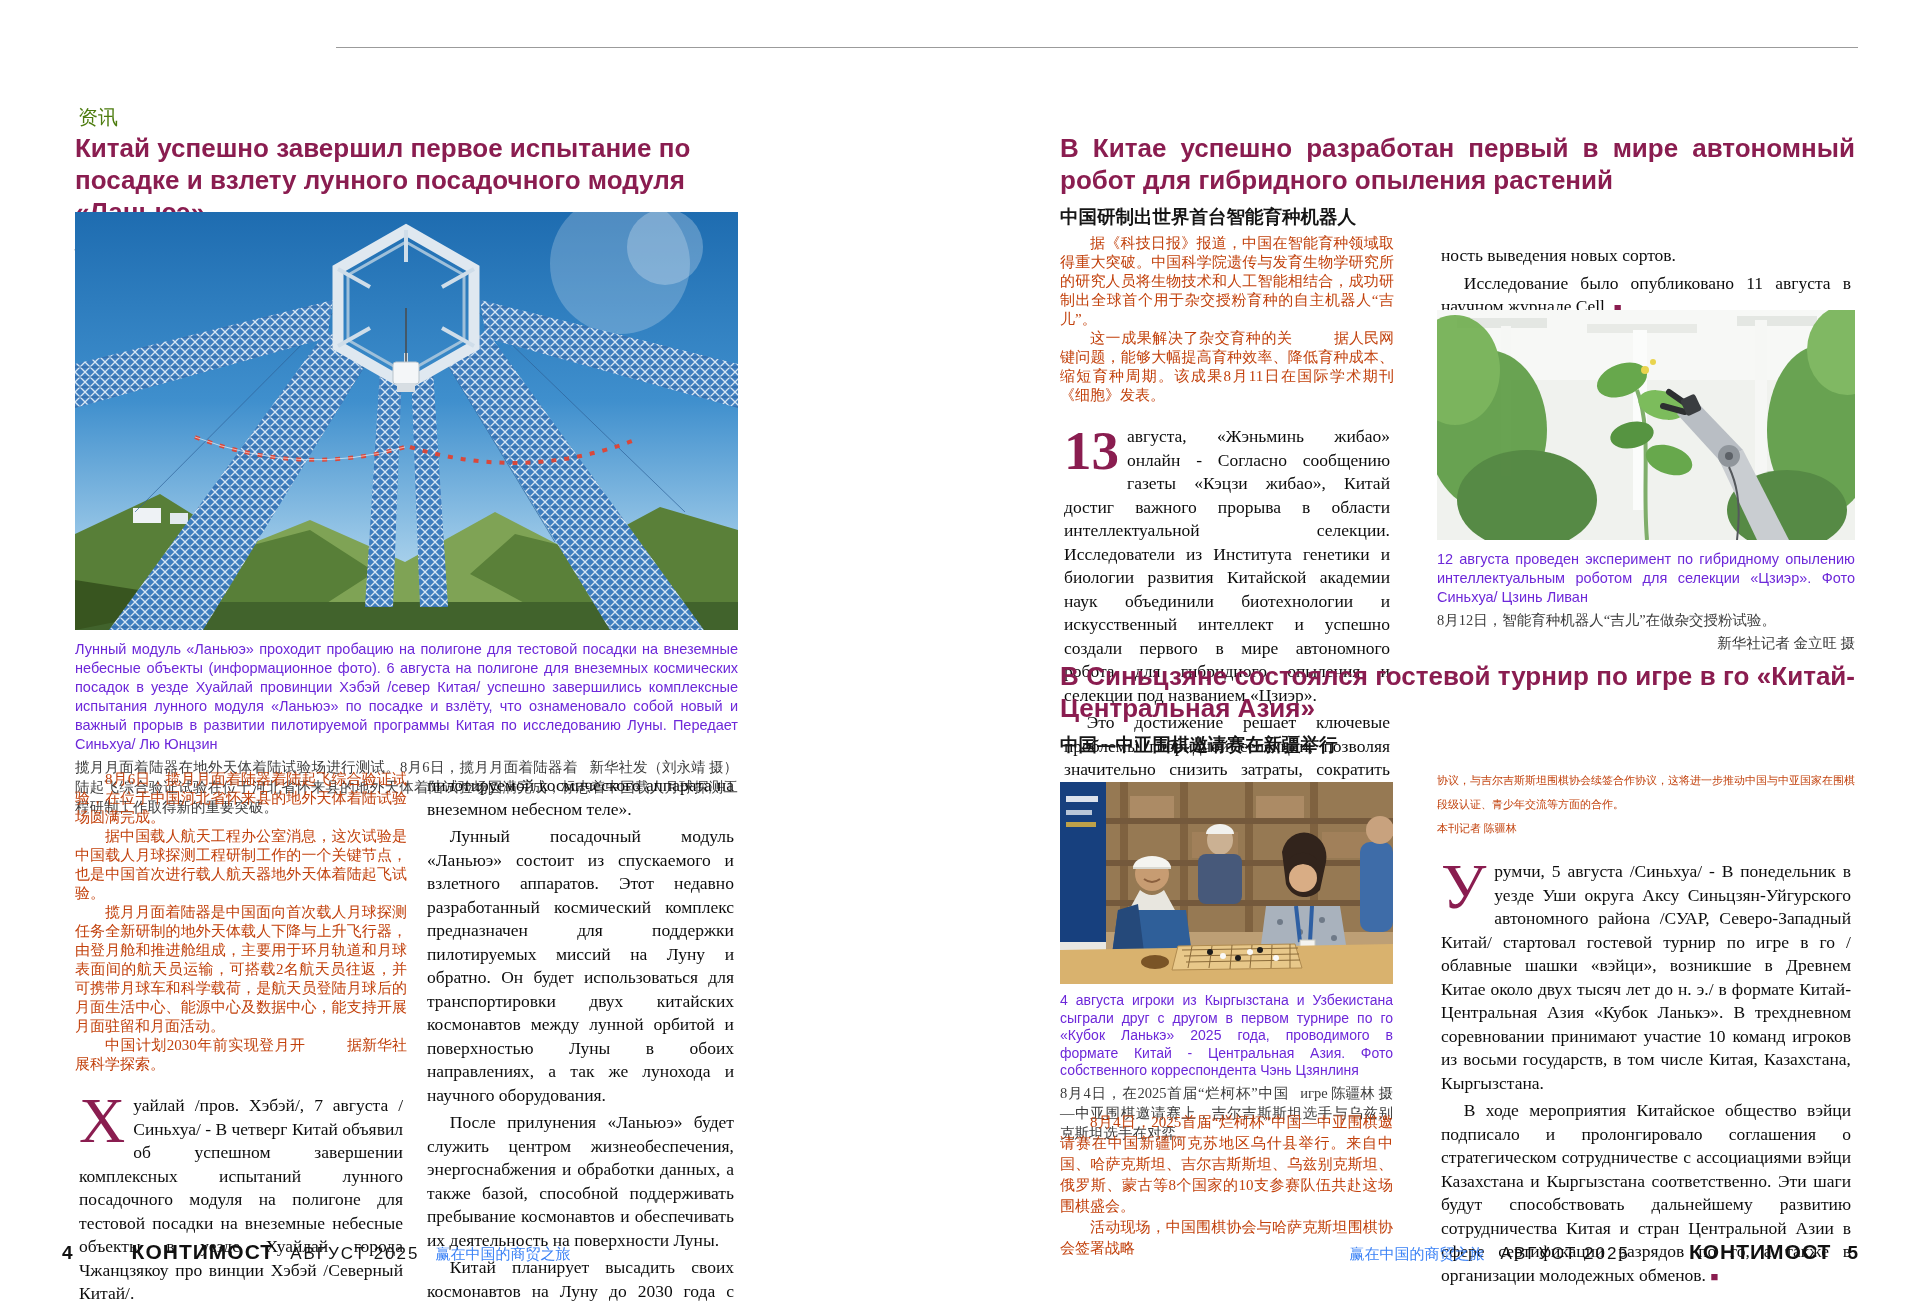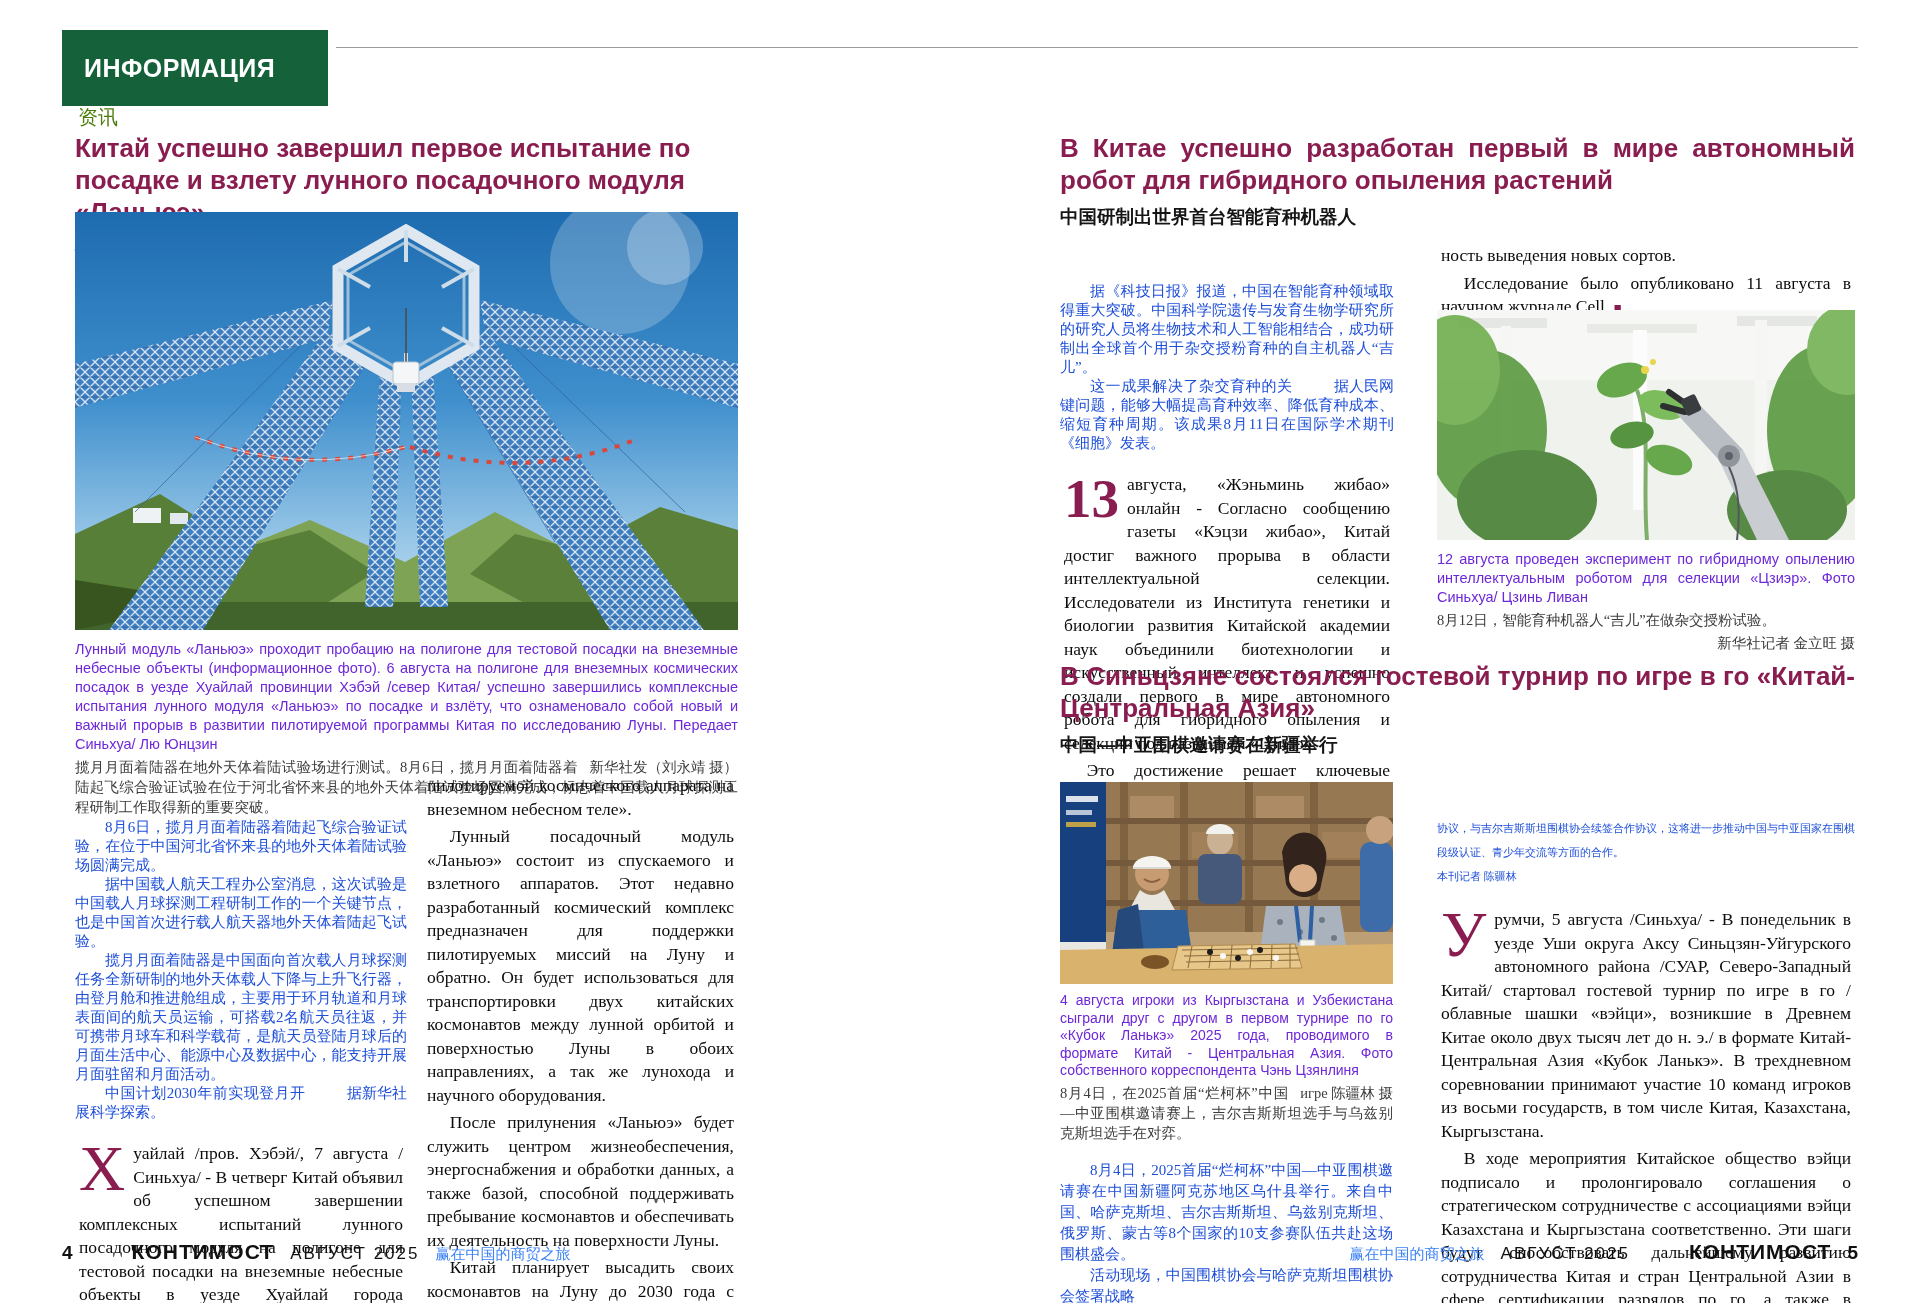--- a/index.html
+++ b/index.html
@@ -22,21 +22,21 @@
   .art-title{font-family:"Liberation Sans",sans-serif;font-weight:bold;font-size:26px;line-height:32px;color:var(--accent);}
   .just{text-align:justify;}
   .art-sub{font-family:"Liberation Sans",sans-serif;font-weight:bold;font-size:18.5px;color:#151515;margin-top:8px;}
 
   
   .caption-ru{font-family:"Liberation Sans",sans-serif;font-size:14.5px;line-height:19px;color:#6d28d9;text-align:justify;}
   .caption-cn{font-family:"Liberation Serif",serif;font-size:14.5px;line-height:20px;color:#3c3c3c;text-align:justify;margin-top:3px;}
   .credit{float:right;padding-left:12px;}
 
   
-  .body-cn{font-family:"Liberation Serif",serif;font-size:15px;line-height:19px;color:#1d4ed8;text-align:justify;margin-top:48px;}
+  .body-cn{font-family:"Liberation Serif",serif;font-size:15px;line-height:19px;color:#c2410c;text-align:justify;}
   .body-cn p{margin:0;text-indent:2em;}
   .body-cn p.tail{overflow:hidden;}
   .body-ru{font-family:"Liberation Serif",serif;font-size:17.5px;line-height:23.5px;color:#0c0c0c;text-align:justify;}
   .body-ru p{margin:4px;text-indent:1.3em;}
   .body-ru p.nofirst{text-indent:0;}
   .gap-top{margin-top:20px;}
   .dropcap{float:left;color:var(--accent);font-family:"Liberation Serif",serif;font-size:64px;line-height:47px;padding:3px 8px 0 0;}
   .dropcap.num{font-weight:bold;font-size:55px;line-height:45px;}
   .endmark{color:var(--accent);font-size:13px;}
 
@@ -72,23 +72,20 @@
   .footer .issue{font-size:17px;letter-spacing:2px;}
   .footer .tag{font-family:"Liberation Serif",serif;font-size:15px;color:#3b82f6;}
   #footer-left{left:62px;top:1240px;}
   #footer-right{right:62px;top:1240px;}
 </style>
 </head>
 <body>
 
 <div id="spread">
 
-  <div id="green-box" class="abs">
-    <span class="lbl">ИНФОРМАЦИЯ</span>
-  </div>
   <div id="top-rule" class="abs"></div>
   <div id="zixun" class="abs">资讯</div>
 
   <div id="moon-head" class="abs">
     <div class="art-title">Китай успешно завершил первое испытание по посадке и взлету лунного посадочного модуля «Ланьюэ»</div>
     <div class="art-sub">揽月月面着陆器着陆起飞综合验证试验圆满完成</div>
   </div>
 
   <div id="photo-moon" class="abs photo">
     <svg viewBox="0 0 663 418" preserveAspectRatio="none">

